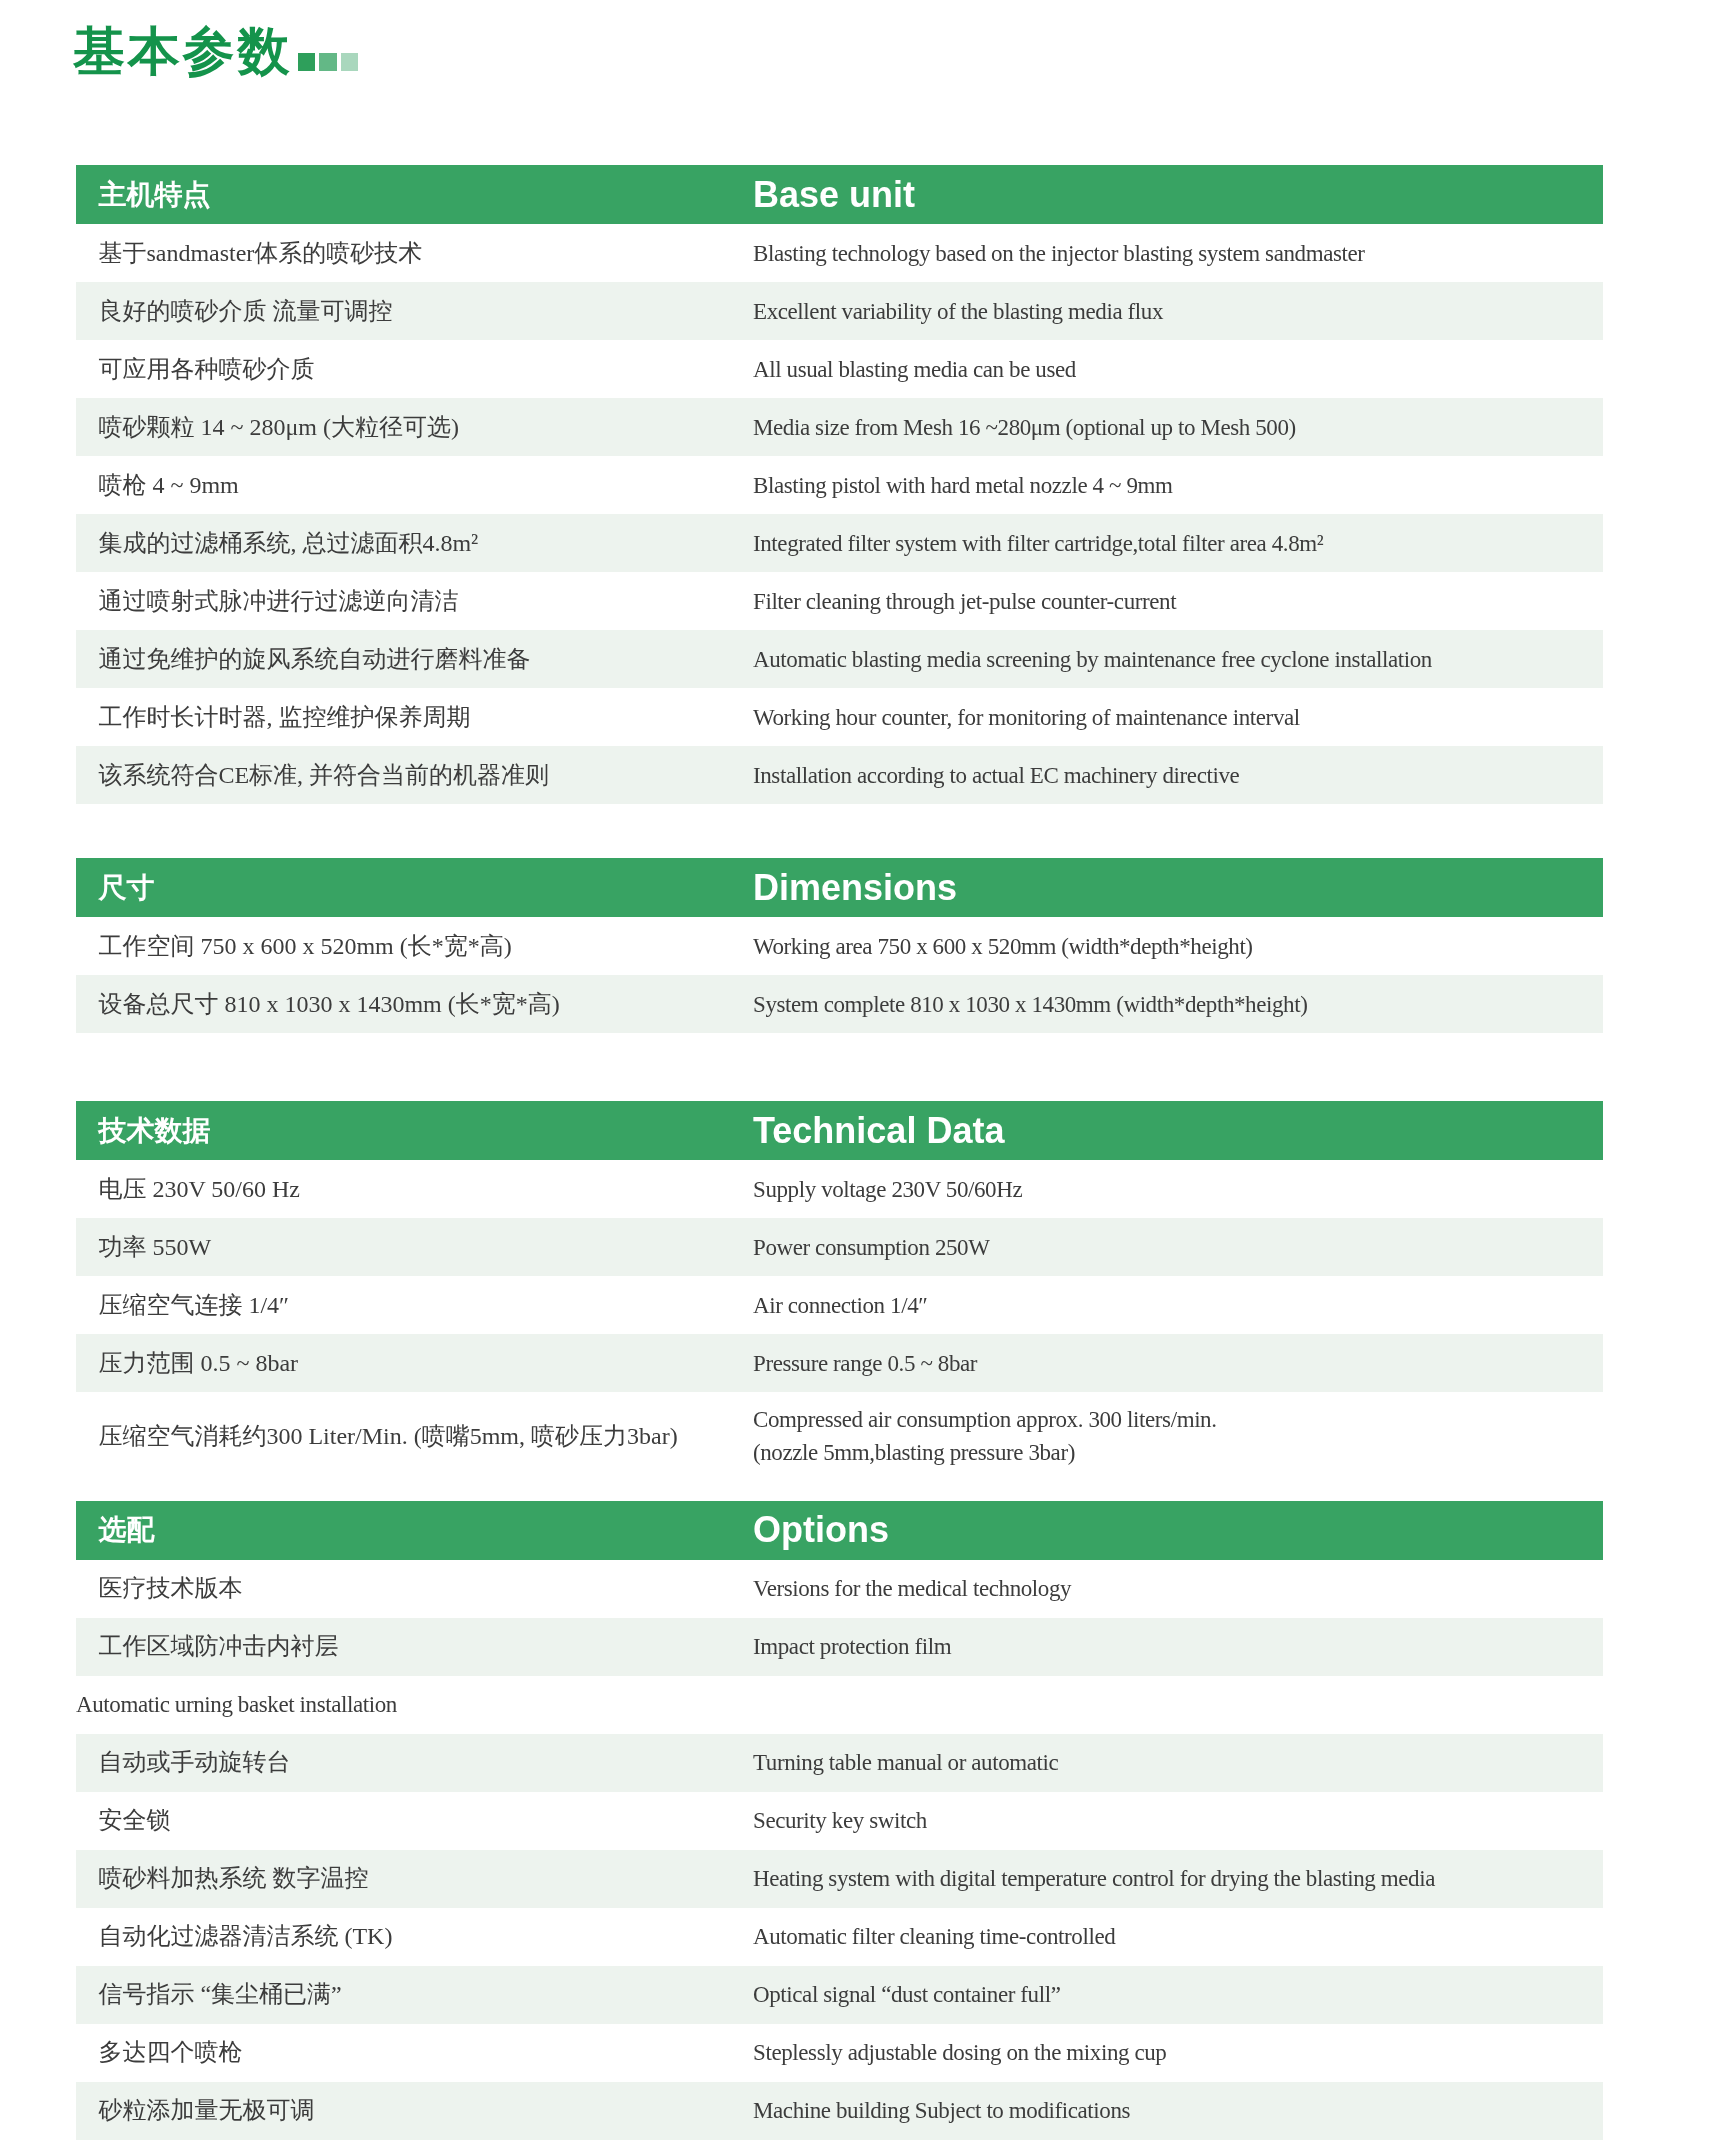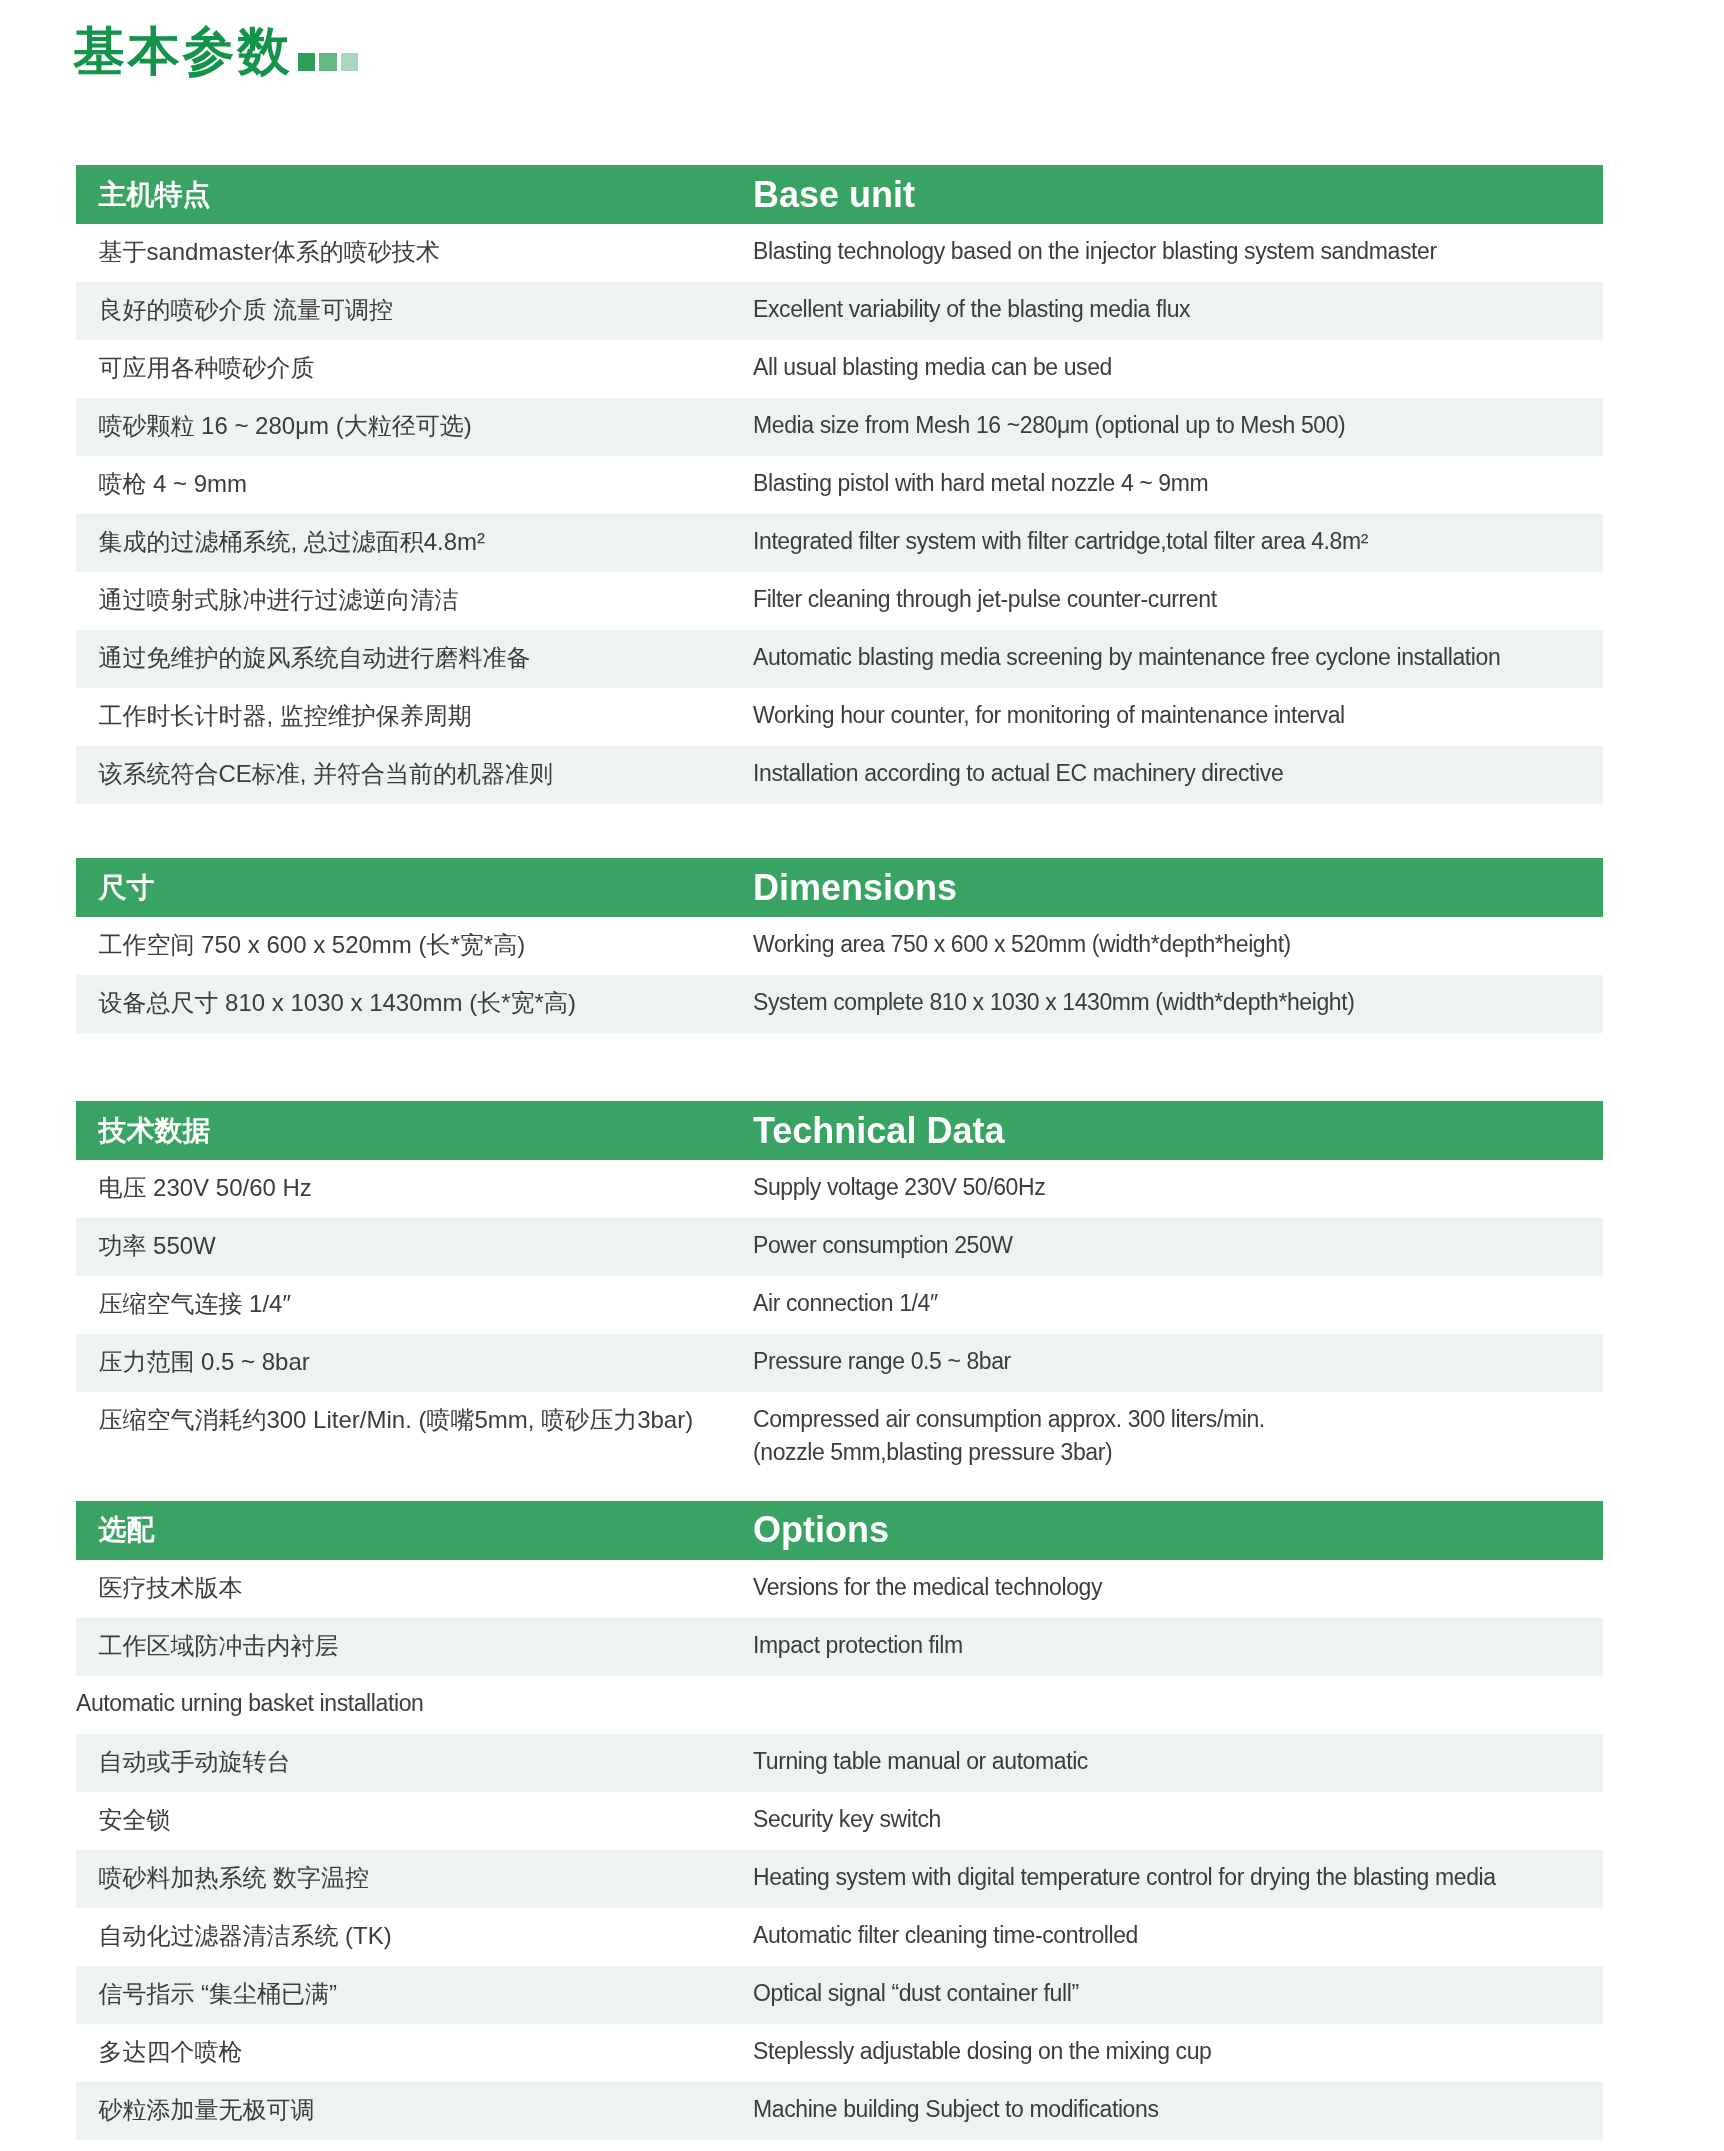--- a/index.html
+++ b/index.html
@@ -52,26 +52,27 @@
     height:59px;
     background:var(--header-green);
     color:#ffffff;
     display:flex;
     align-items:center;
     font-size:28px;
     font-weight:bold;
   }
   .table-row{
     display:flex;
-    align-items:flex-start;
+    align-items:center;
     min-height:58px;
     padding:11.2px 0;
     box-sizing:border-box;
     font-size:23px;
     line-height:33px;
+    font-family:Liberation Serif, serif;
   }
   .rows .table-row:nth-child(even){background:var(--row-alt);}
   .cell{box-sizing:border-box;}
   .cell.zh{
     width:677px;
     flex:0 0 677px;
     padding-left:22.4px;
     font-size:24px;
   }
   .cell.en{
@@ -111,21 +112,21 @@
     <div class="cell zh">良好的喷砂介质 流量可调控</div>
     <div class="cell en">Excellent variability of the blasting media flux</div>
   </div>
 
   <div class="table-row">
     <div class="cell zh">可应用各种喷砂介质</div>
     <div class="cell en">All usual blasting media can be used</div>
   </div>
 
   <div class="table-row">
-    <div class="cell zh">喷砂颗粒 16 ~ 280μm (大粒径可选)</div>
+    <div class="cell zh">喷砂颗粒 14 ~ 280μm (大粒径可选)</div>
     <div class="cell en">Media size from Mesh 16 ~280μm (optional up to Mesh 500)</div>
   </div>
 
   <div class="table-row">
     <div class="cell zh">喷枪 4 ~ 9mm</div>
     <div class="cell en">Blasting pistol with hard metal nozzle  4 ~ 9mm</div>
   </div>
 
   <div class="table-row">
     <div class="cell zh">集成的过滤桶系统, 总过滤面积4.8m²</div>

